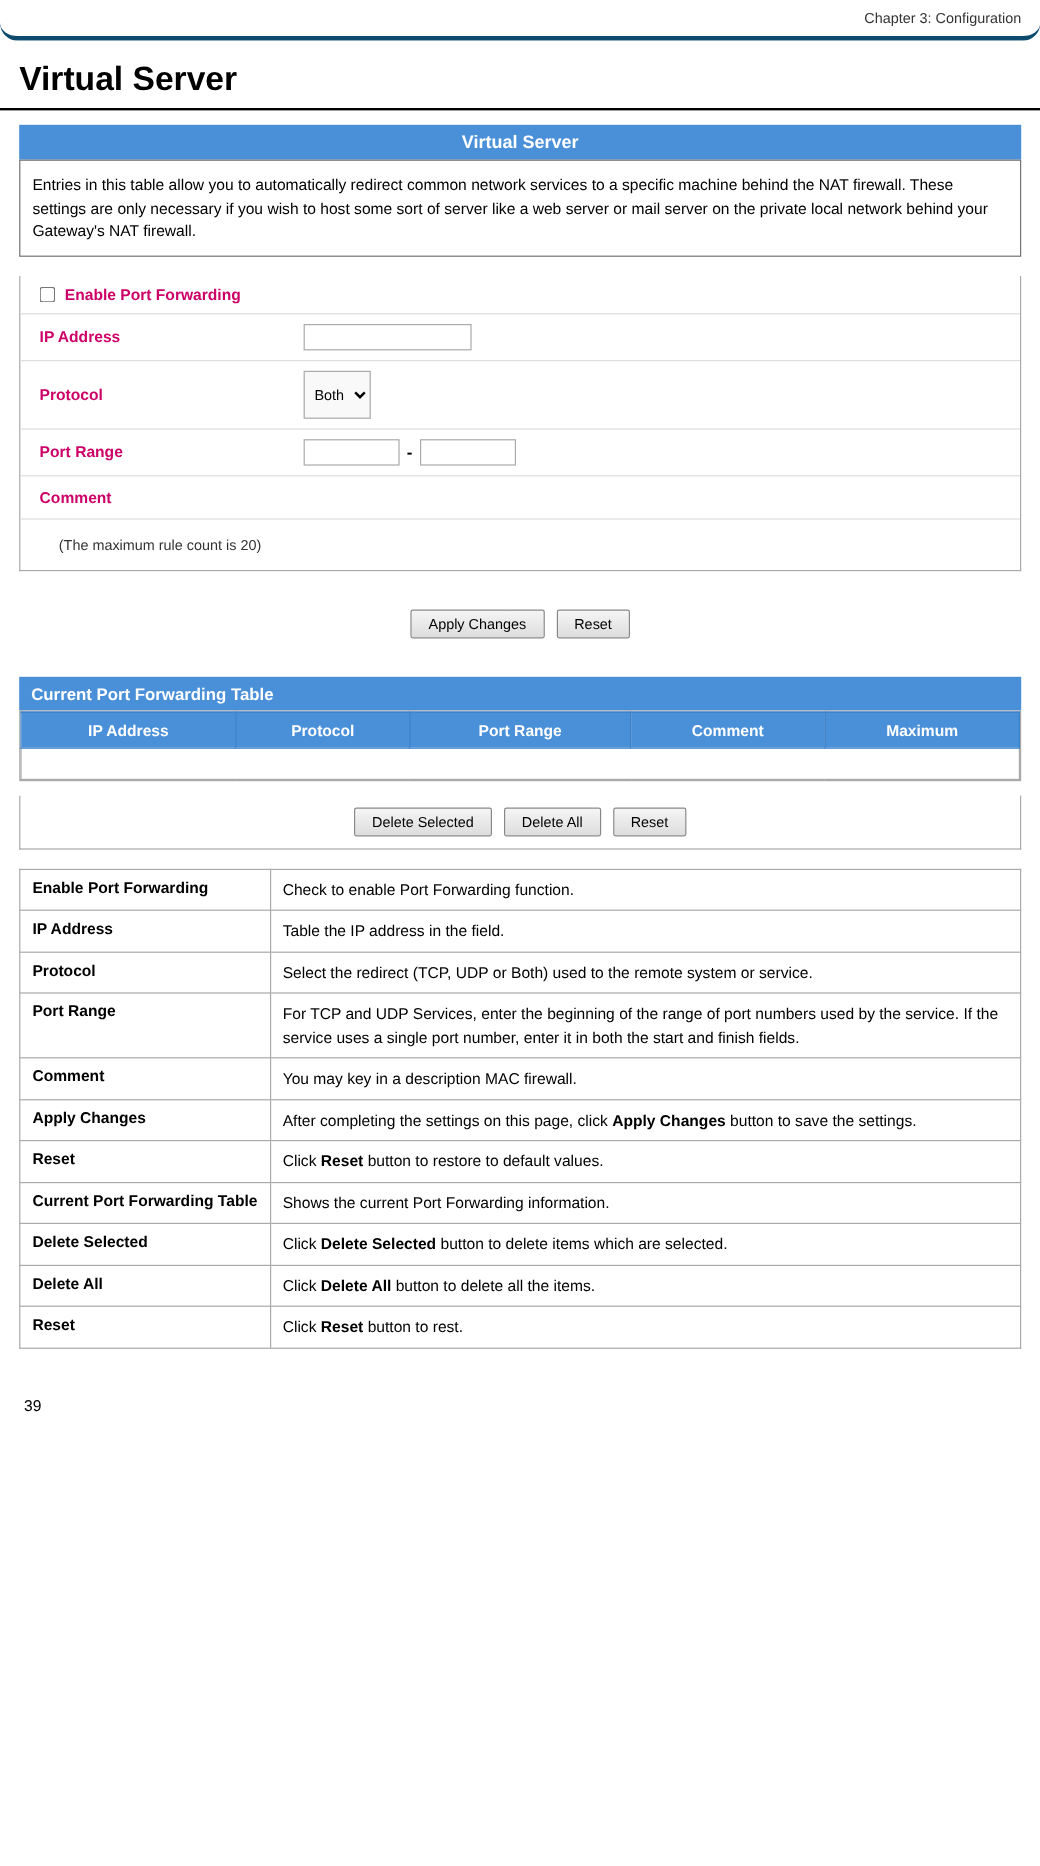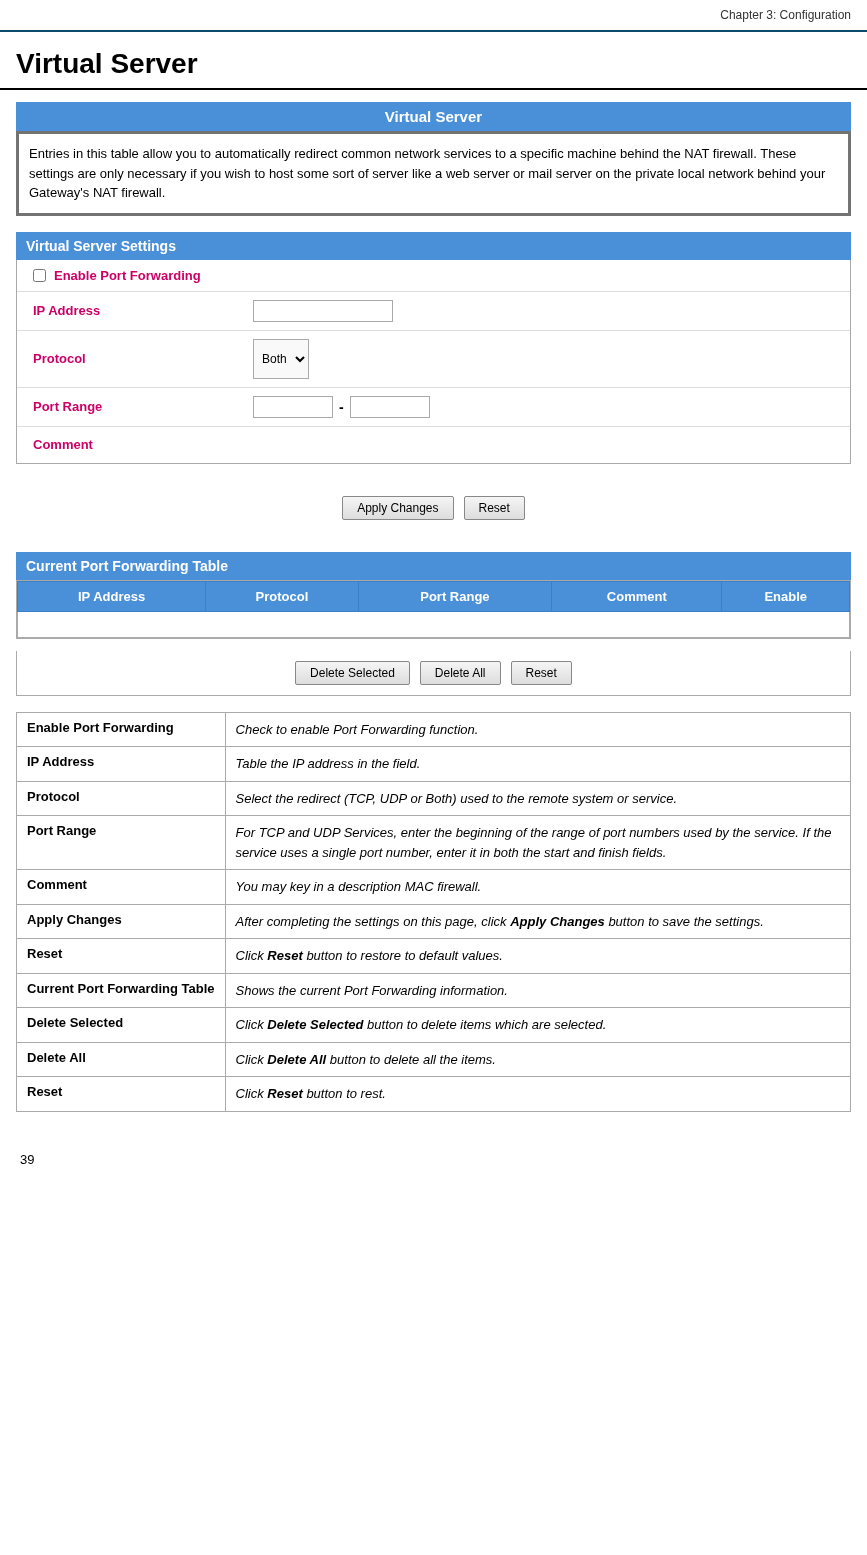--- a/index.html
+++ b/index.html
@@ -9,42 +9,43 @@
       background: #fff;
       color: #000;
       width: 867px;
       min-height: 1555px;
     }
     .chapter-header {
       text-align: right;
       padding: 8px 16px;
       font-size: 12px;
       color: #333;
-      border-bottom: 2px solid #0c4a6e;
+      border-bottom: 4px solid #0c4a6e;
+      border-radius: 15px;
     }
     .page-title {
       font-size: 28px;
       font-weight: bold;
       padding: 16px 16px 8px 16px;
       border-bottom: 2px solid #000;
       margin-bottom: 12px;
     }
     .main-content {
       padding: 0 16px;
     }
     .blue-header {
       background: #4a90d9;
       color: #fff;
       text-align: center;
       font-weight: bold;
       font-size: 15px;
       padding: 6px;
     }
     .description-box {
-      border: 3px solid #737373;
+      border: 1px solid #737373;
       padding: 10px;
       font-size: 13px;
       line-height: 1.5;
       margin-bottom: 12px;
     }
     .section-header {
       background: #4a90d9;
       color: #fff;
       font-weight: bold;
       font-size: 14px;
@@ -173,21 +174,20 @@
       padding: 7px 10px;
       vertical-align: top;
     }
     .desc-table td:first-child {
       font-weight: bold;
       width: 200px;
       white-space: nowrap;
     }
     .desc-table td:last-child {
       line-height: 1.5;
-      font-style: italic;
     }
     .page-number {
       padding: 20px;
       font-size: 13px;
     }
     .enable-label {
       color: #cc0066;
       font-weight: bold;
       margin-left: 8px;
       font-size: 13px;
@@ -212,23 +212,20 @@
   <div class="section-wrapper">
     <div class="blue-header">
       <span>Virtual Server</span>
     </div>
     <div class="description-box">
       <span>Entries in this table allow you to automatically redirect common network services to a specific machine behind the NAT firewall. These settings are only necessary if you wish to host some sort of server like a web server or mail server on the private local network behind your Gateway's NAT firewall.</span>
     </div>
   </div>
 
   <div class="section-wrapper">
-    <div class="section-header">
-      <span>Virtual Server Settings</span>
-    </div>
     <div class="settings-table">
 
       <div class="checkbox-row">
         <input type="checkbox" style="">
         <span class="enable-label">Enable Port Forwarding</span>
       </div>
 
       <div class="settings-row">
         <div class="label-col">
           <span>IP Address</span>
@@ -261,20 +258,23 @@
           <input type="text" style="width: 80px;">
         </div>
       </div>
 
       <div class="settings-row">
         <div class="label-col">
           <span>Comment</span>
         </div>
       </div>
 
+      <div class="settings-row">
+        <div class="note-text">(The maximum rule count is 20)</div>
+      </div>
 
     </div>
 
     <div class="btn-row">
       <button class="btn">Apply Changes</button>
       <button class="btn">Reset</button>
     </div>
   </div>
 
   <div class="section-wrapper">
@@ -282,21 +282,21 @@
       <span>Current Port Forwarding Table</span>
     </div>
     <div class="fw-table-wrapper">
       <table class="fw-table">
         <thead>
           <tr>
             <th>IP Address</th>
             <th>Protocol</th>
             <th>Port Range</th>
             <th>Comment</th>
-            <th>Enable</th>
+            <th>Maximum</th>
           </tr>
         </thead>
         <tbody>
           <tr>
             <td colspan="5" style="height:20px;">&nbsp;</td>
           </tr>
         </tbody>
       </table>
     </div>
     <div class="fw-btn-row">

